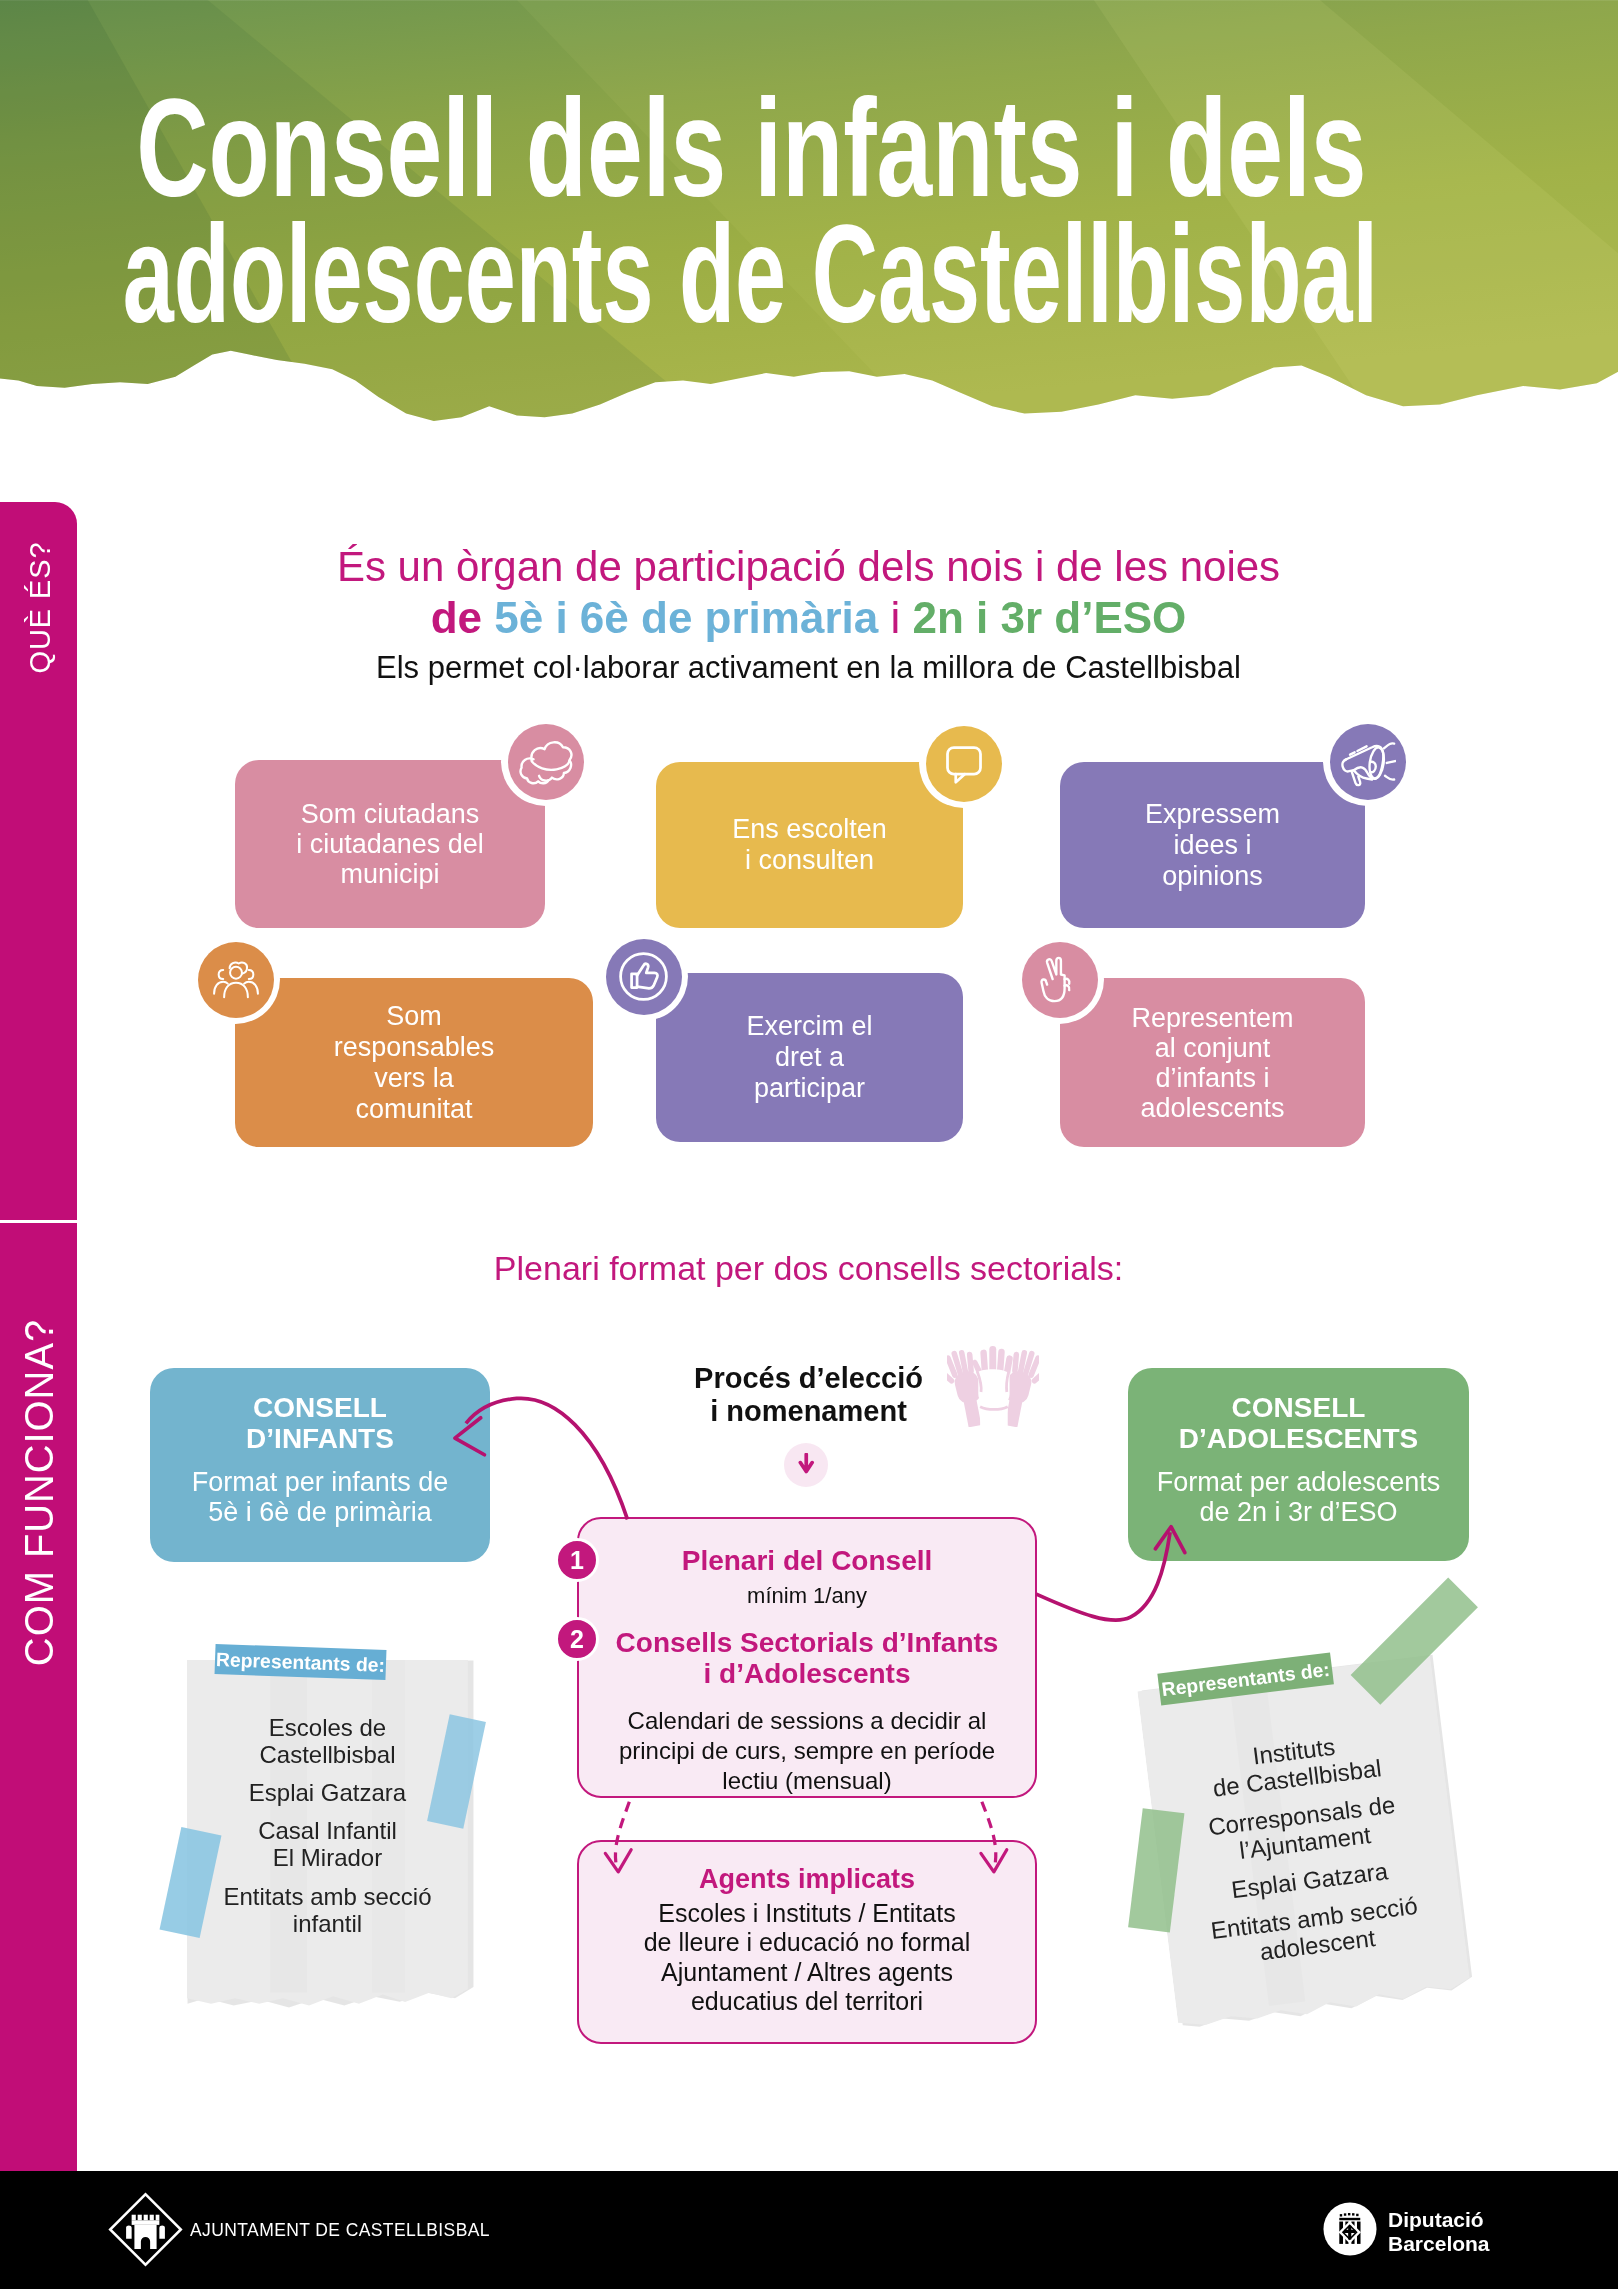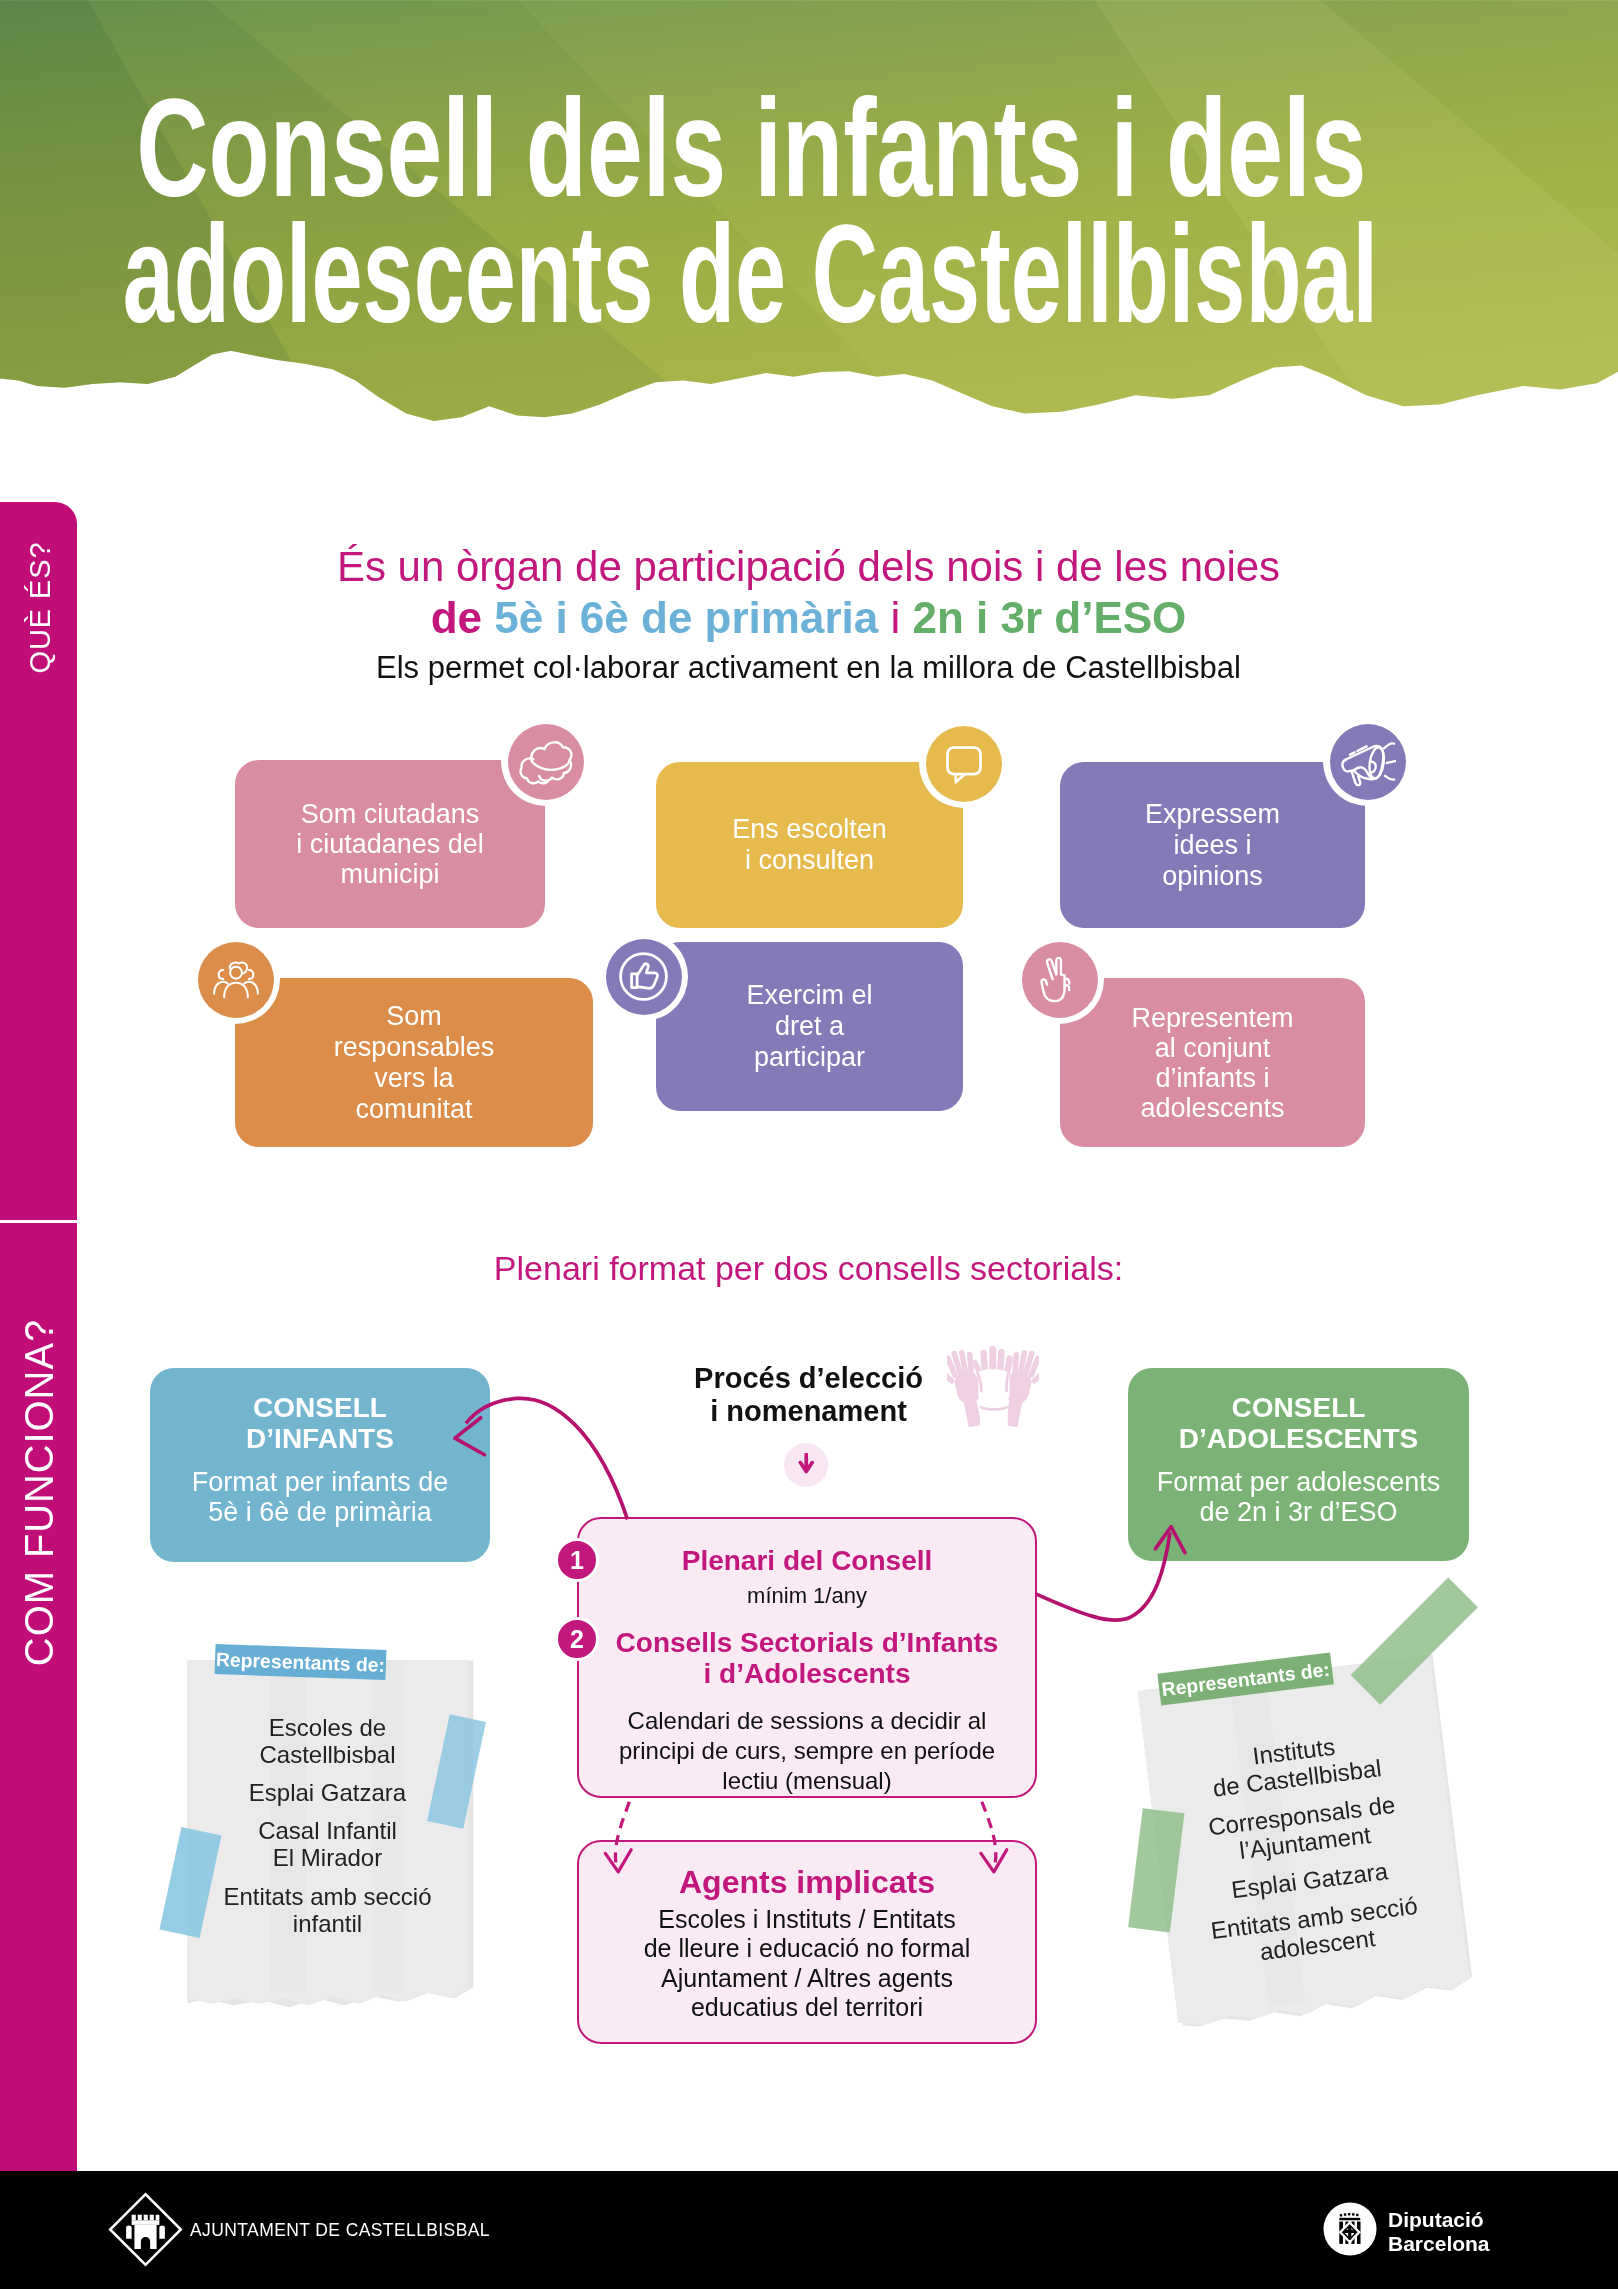--- a/index.html
+++ b/index.html
@@ -44,21 +44,21 @@
 <div class="abs" style="left:-238px;top:1474px;width:554px;height:37px;transform:rotate(-90deg);color:#fff;font-size:40px;letter-spacing:0.9px;text-align:center;line-height:37px;">COM FUNCIONA?</div>
 
 <div class="abs" style="left:89px;top:543px;width:1439px;text-align:center;font-size:42px;color:#c2187d;">És un òrgan de participació dels nois i de les noies</div>
 <div class="abs" style="left:89px;top:593px;width:1439px;text-align:center;font-size:44px;font-weight:bold;color:#c2187d;">de <span style="color:#6cb2d8;">5è i 6è de primària</span> <span style="font-weight:normal">i</span> <span style="color:#63ae68;">2n i 3r d’ESO</span></div>
 <div class="abs" style="left:89px;top:650px;width:1439px;text-align:center;font-size:31px;color:#111;">Els permet col·laborar activament en la millora de Castellbisbal</div>
 
 <div class="abs ctr box" style="left:235px;top:760px;width:310px;height:168px;background:#d88da2;font-size:27px;line-height:30px;">Som ciutadans<br>i ciutadanes del<br>municipi</div>
 <div class="abs ctr box" style="left:656px;top:762px;width:307px;height:166px;background:#e7ba4e;font-size:27px;line-height:31px;">Ens escolten<br>i consulten</div>
 <div class="abs ctr box" style="left:1060px;top:762px;width:305px;height:166px;background:#8679b7;font-size:27px;line-height:31px;">Expressem<br>idees i<br>opinions</div>
 <div class="abs ctr box" style="left:235px;top:978px;width:358px;height:169px;background:#db8d49;font-size:27px;line-height:31px;">Som<br>responsables<br>vers la<br>comunitat</div>
-<div class="abs ctr box" style="left:656px;top:942px;width:307px;height:169px;background:#8679b7;font-size:27px;line-height:31px;">Exercim el<br>dret a<br>participar</div>
+<div class="abs ctr box" style="left:656px;top:973px;width:307px;height:169px;background:#8679b7;font-size:27px;line-height:31px;">Exercim el<br>dret a<br>participar</div>
 <div class="abs ctr box" style="left:1060px;top:978px;width:305px;height:169px;background:#d88da2;font-size:27px;line-height:30px;">Representem<br>al conjunt<br>d’infants i<br>adolescents</div>
 
 <div class="iconwrap" style="left:501px;top:717px;">
   <div class="icw"></div>
     <div class="ici" style="background:#d88da2;">
   <svg width="57" height="50" viewBox="0 0 62 54" fill="none" stroke="#fff" stroke-width="2.6" stroke-linecap="round" stroke-linejoin="round">
     <path d="M18,24 C11,21 4,26 5,33 C2,38 5,44 11,45 C12,50 19,52 23,48 C26,51 32,51 34,47"></path>
     <path d="M16,25 C14,16 22,9 30,13 C33,4 46,3 50,11 C58,11 62,19 57,25 C61,30 58,38 51,39 C51,45 43,48 38,44 C34,49 26,48 24,42"></path>
     <path d="M16,26 C21,33 32,37 43,35 C50,34 56,30 57,26"></path>
   </svg>
@@ -184,21 +184,21 @@
 <div class="abs" style="left:577px;top:1517px;width:460px;height:281px;background:#f9eaf4;border:2.8px solid #c2187d;border-radius:24px;box-sizing:border-box;text-align:center;">
   <div style="margin-top:26px;font-size:28px;font-weight:bold;color:#c2187d;">Plenari del Consell</div>
   <div style="margin-top:5.5px;font-size:22px;color:#111;">mínim 1/any</div>
   <div style="margin-top:18.5px;font-size:28px;font-weight:bold;color:#c2187d;line-height:31px;">Consells Sectorials d’Infants<br>i d’Adolescents</div>
   <div style="margin-top:17px;font-size:24px;color:#111;line-height:30px;">Calendari de sessions a decidir al<br>principi de curs, sempre en període<br>lectiu (mensual)</div>
 </div>
 <div class="abs ctr" style="left:555px;top:1538px;width:44px;height:44px;border-radius:50%;background:#c2187d;border:3.7px solid #fff;color:#fff;font-size:25px;font-weight:bold;box-sizing:border-box;">1</div>
 <div class="abs ctr" style="left:555px;top:1617px;width:44px;height:44px;border-radius:50%;background:#c2187d;border:3.7px solid #fff;color:#fff;font-size:25px;font-weight:bold;box-sizing:border-box;">2</div>
 
 <div class="abs" style="left:577px;top:1840px;width:460px;height:204px;background:#f9eaf4;border:2.8px solid #c2187d;border-radius:24px;box-sizing:border-box;text-align:center;">
-  <div style="margin-top:22px;font-size:32px;font-weight:bold;color:#c2187d;">Agents implicats</div>
+  <div style="margin-top:22px;font-size:27px;font-weight:bold;color:#c2187d;">Agents implicats</div>
   <div style="margin-top:3.7px;font-size:25px;color:#111;line-height:29.5px;">Escoles i Instituts / Entitats<br>de lleure i educació no formal<br>Ajuntament / Altres agents<br>educatius del territori</div>
 </div>
 
 <svg class="abs" style="left:369px;top:1320px;" width="923" height="646" viewBox="0 0 1000 700" fill="none">
 
   <path d="M280,216 C248,120 200,82 160,85 C136,87 117,97 105,112" stroke="#b5126f" stroke-width="4"></path>
   <path d="M121,106 L93,128 L125,146" stroke="#b5126f" stroke-width="4" stroke-linecap="round" stroke-linejoin="round" fill="none"></path>
 
   <path d="M723,297 C770,318 805,332 825,322 C852,308 862,270 868,230" stroke="#b5126f" stroke-width="4"></path>
   <path d="M852,248 L869,224 L884,252" stroke="#b5126f" stroke-width="4" stroke-linecap="round" stroke-linejoin="round" fill="none"></path>

